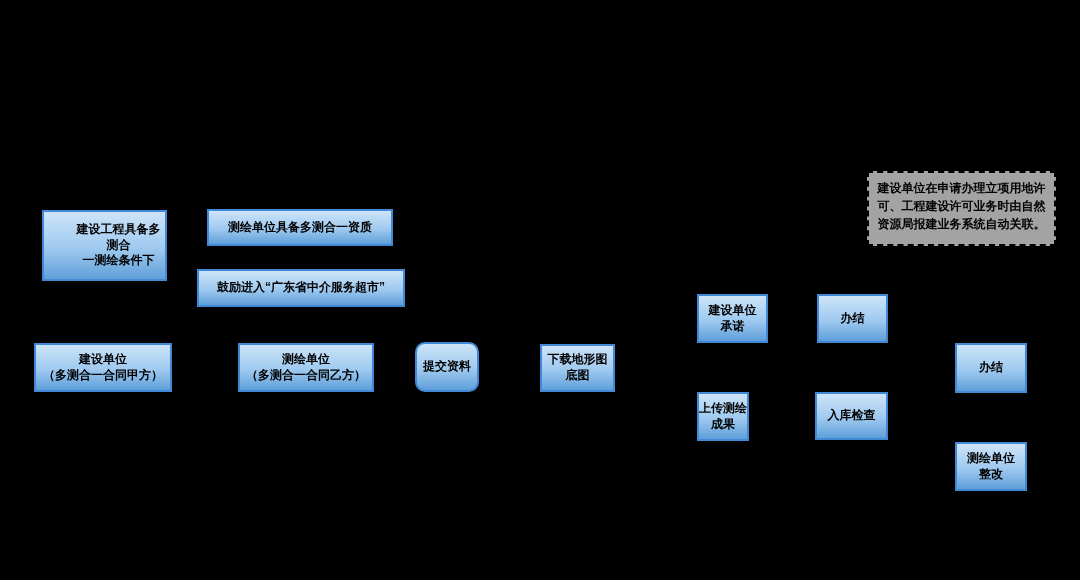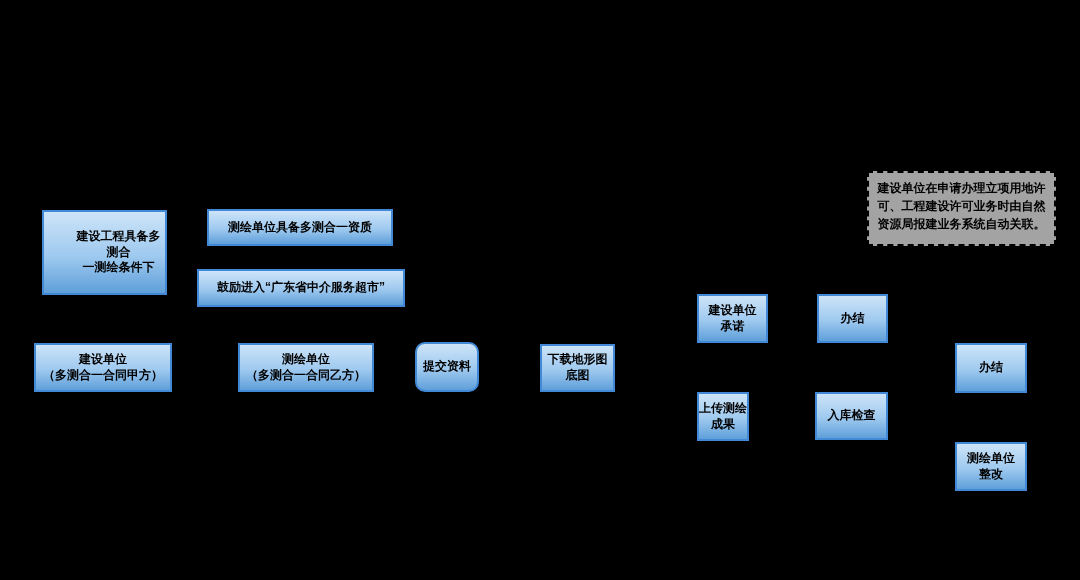--- a/index.html
+++ b/index.html
@@ -35,21 +35,21 @@
     border: 2px dashed #000000;
     color: #000000;
     font-size: 12px;
     font-weight: bold;
     line-height: 1.5;
     padding: 6px 7px;
     white-space: pre-line;
     text-align: center;
   }
   
-  .n0  { left: 42px;  top: 210px; width: 125px; height: 85px; padding-left: 28px; }
+  .n0  { left: 42px;  top: 210px; width: 125px; height: 71px; padding-left: 28px; }
   .n1  { left: 207px; top: 209px; width: 186px; height: 37px; }
   .n2  { left: 197px; top: 269px; width: 208px; height: 38px; }
   .n3  { left: 34px;  top: 343px; width: 138px; height: 49px; }
   .n4  { left: 238px; top: 343px; width: 136px; height: 49px; }
   .n5  { left: 415px; top: 342px; width: 64px;  height: 50px; border-radius: 10px; }
   .n6  { left: 540px; top: 344px; width: 75px;  height: 48px; text-align: center; }
   .n7  { left: 697px; top: 294px; width: 71px;  height: 49px; }
   .n8  { left: 697px; top: 392px; width: 52px;  height: 49px; }
   .n9  { left: 817px; top: 294px; width: 71px;  height: 49px; }
   .n10 { left: 815px; top: 392px; width: 73px;  height: 48px; }

